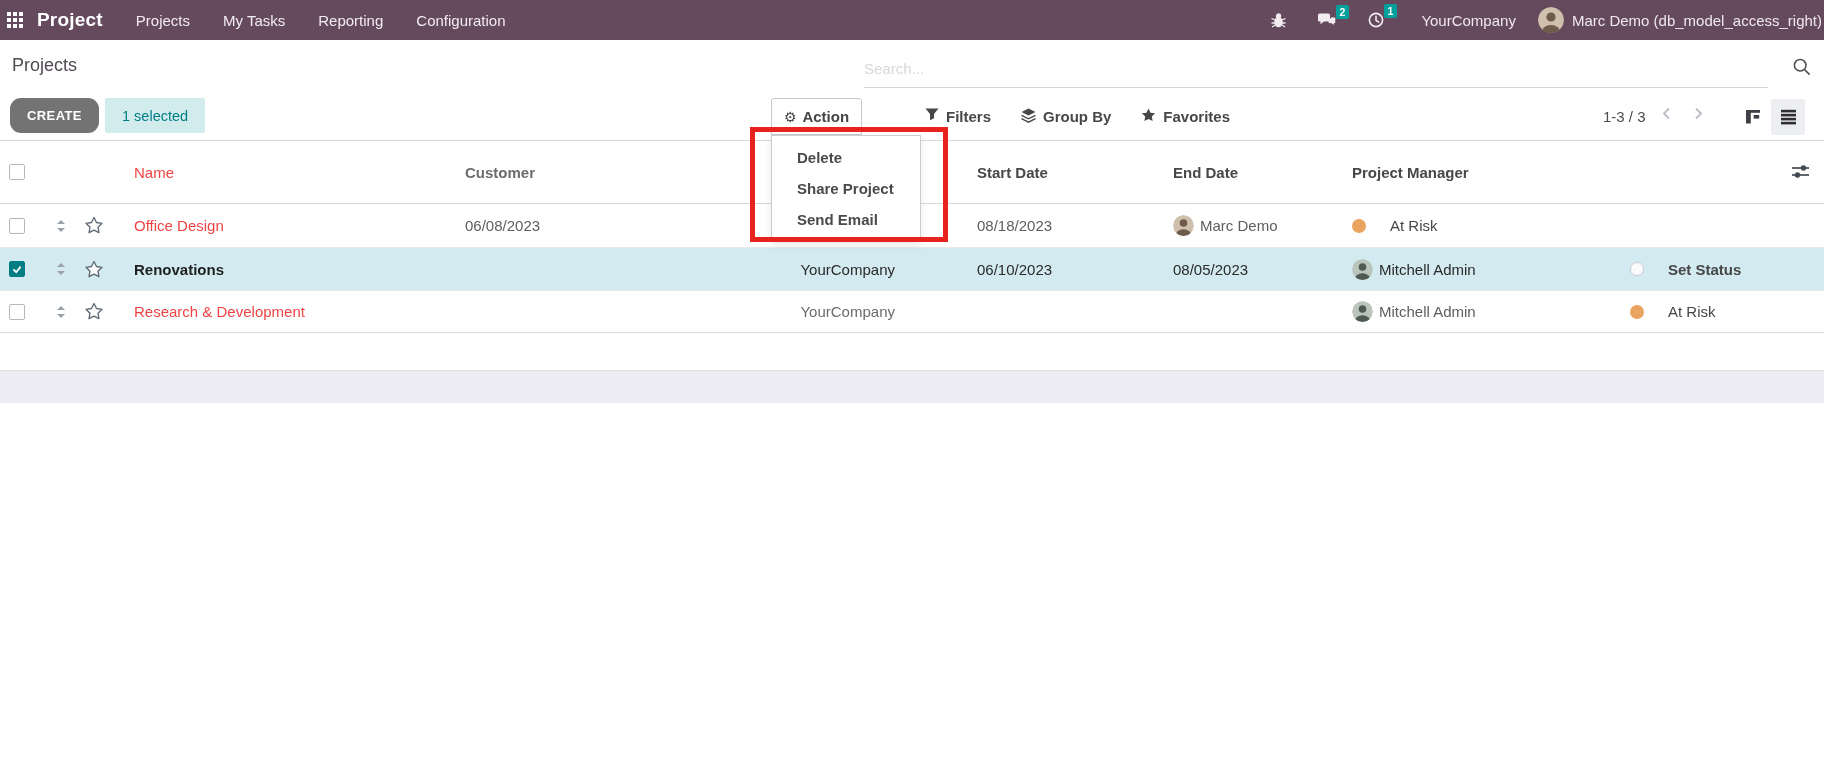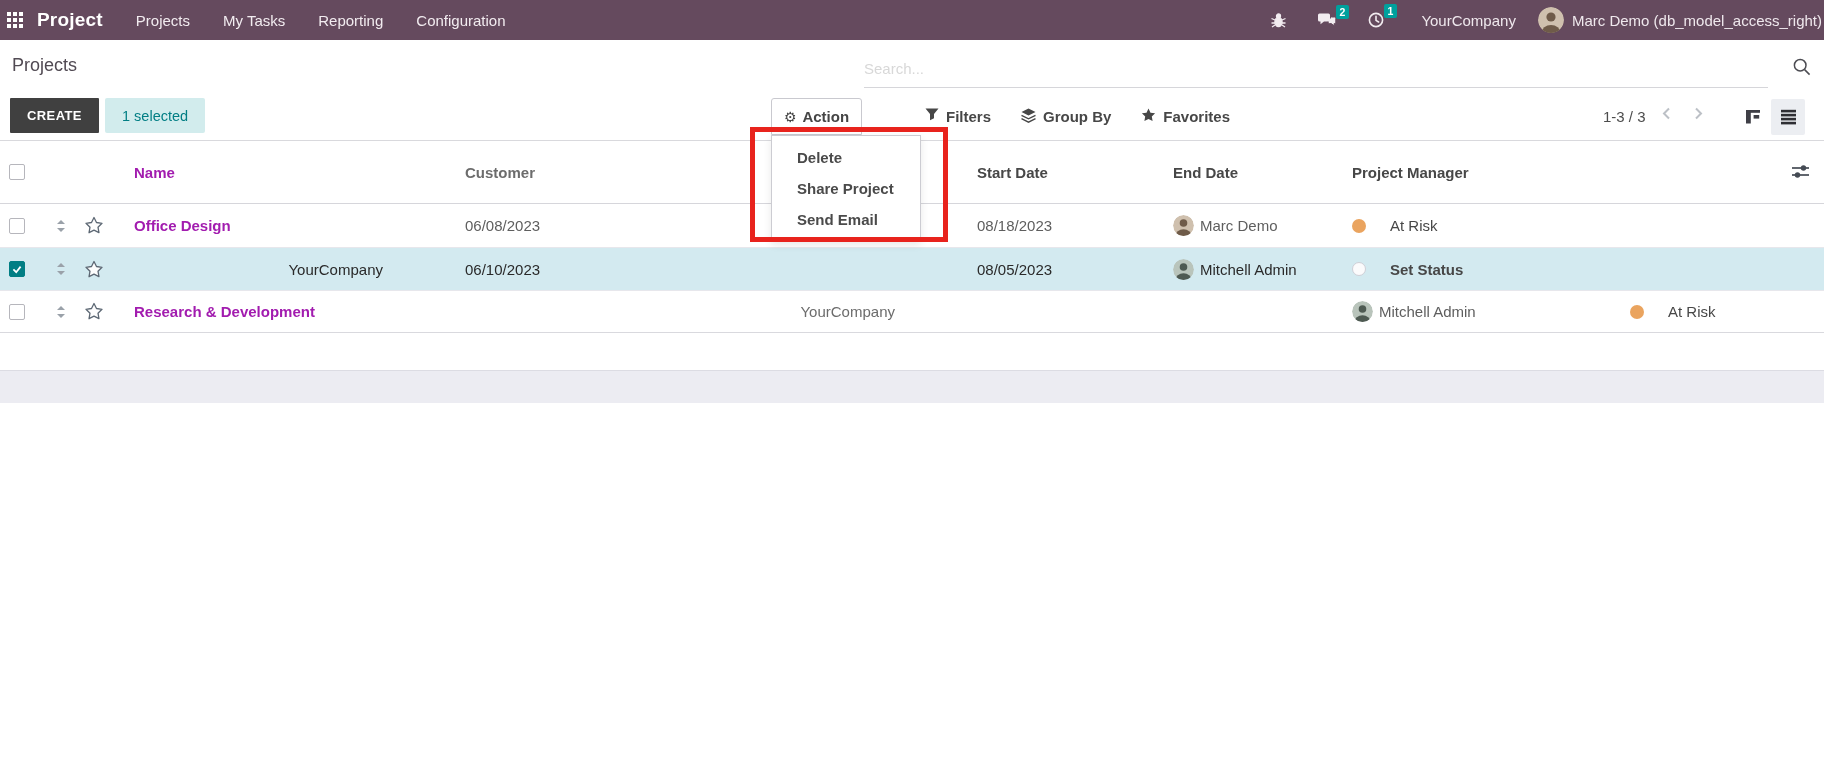--- a/index.html
+++ b/index.html
@@ -35,21 +35,21 @@
   .search-input {
     position:absolute; left:864px; top:50px; width:904px; height:38px;
     border:none; border-bottom:1px solid #d6d6da; background:transparent;
     font-family:"Liberation Sans",sans-serif; font-size:15px; color:#333; outline:none; padding-right:30px;
   }
   .search-input::placeholder { color:#d8d8d8; }
   .search-glass { position:absolute; left:1792px; top:57px; cursor:pointer; }
 
   .btn-create {
     position:absolute; left:10px; top:98px; height:35px; padding:12px 17px;
-    background:#404040; color:#fff; border:none; border-radius:1px;
+    background:#737373; color:#fff; border:none; border-radius:11px;
     font-family:"Liberation Sans",sans-serif; font-size:13px; font-weight:700; letter-spacing:.4px; cursor:pointer;
     display:flex; align-items:center;
   }
   .pill-selected {
     position:absolute; left:105px; top:98px; height:35px; padding:0 17px;
     background:#D2ECED; color:#017E84; font-size:14.5px; border-radius:2px;
     display:flex; align-items:center;
   }
 
   .action-wrap { position:absolute; left:771px; top:98px; }
@@ -80,21 +80,21 @@
   .lhead { height:63px; border-bottom:1px solid #d6d6db; font-weight:600; color:#474747; font-size:15px; position:relative;}
   .lr { height:43px; font-size:15px; color:#5e5e5e; cursor:pointer; }
   .lr + .lr { border-top:1px solid #e7e7ec; }
   .lr:last-child { border-bottom:1px solid #d9d9de; }
   .lr.selected { background:#D3EAF0; color:#2e2e2e; }
   .c-check { padding-left:9px; }
   .checkbox { width:16px; height:16px; border:1px solid #b6b6bc; border-radius:2px; background:#fff; cursor:pointer; display:flex; align-items:center; justify-content:center;}
   .checkbox.checked { background:#017E84; border-color:#017E84; }
   .c-handle { display:flex; justify-content:center; cursor:grab; }
   .c-star { padding-left:10px; cursor:pointer; }
-  .c-name { padding-left:20px; font-weight:700; color:#a21caf; white-space:nowrap; }
+  .c-name { padding-left:20px; font-weight:400; color:#ef4444; white-space:nowrap; }
   .lr.selected .c-name { font-weight:700; color:#1f1f1f; }
   .c-customer { white-space:nowrap; color:#6c6c6c; }
   .c-customer.right { text-align:right; padding-right:82px; }
   .lr.selected .c-customer { color:#2a2a2a; }
   .c-date { white-space:nowrap; }
   .lr.selected .c-date { color:#2a2a2a; font-weight:500; }
   .c-manager { display:flex; align-items:center; gap:6px; white-space:nowrap; }
   .lr.selected .c-manager { color:#2a2a2a; font-weight:500; }
   .c-status { display:flex; align-items:center; gap:24px; white-space:nowrap; color:#474747; }
   .lr.selected .c-status { font-weight:700; }
@@ -316,20 +316,21 @@
         <svg width="10" height="14" viewBox="0 0 10 14" fill="#9aa1a9">
             <path d="M5 1 9 5 H1z"></path>
             <path d="M1 9 h8 L5 13z"></path>
           </svg>
       </div>
       <div class="c-star">
         <svg width="20" height="19" viewBox="0 0 20 19">
             <path d="M10 1.5 l2.5 5 5.5.8 -4 3.9.95 5.5 -4.95-2.6 -4.95 2.6.95-5.5 -4-3.9 5.5-.8z" fill="#fdfdfd" stroke="#5c6773" stroke-width="1.3" stroke-linejoin="round"></path>
           </svg>
       </div>
+      <div class="c-name">Renovations</div>
       <div class="c-customer right">YourCompany</div>
       <div class="c-date">06/10/2023</div>
       <div class="c-date">08/05/2023</div>
       <div class="c-manager">
         <span class="avatar-sm">
           <svg width="21" height="21" viewBox="0 0 21 21">
               <circle cx="10.5" cy="10.5" r="10.5" fill="#B9C4BB"></circle>
               <circle cx="10.5" cy="8" r="3.8" fill="#4E5A52"></circle>
               <path d="M2.5 21 a8 6.8 0 0 1 16 0z" fill="#4E5A52"></path>
             </svg>

